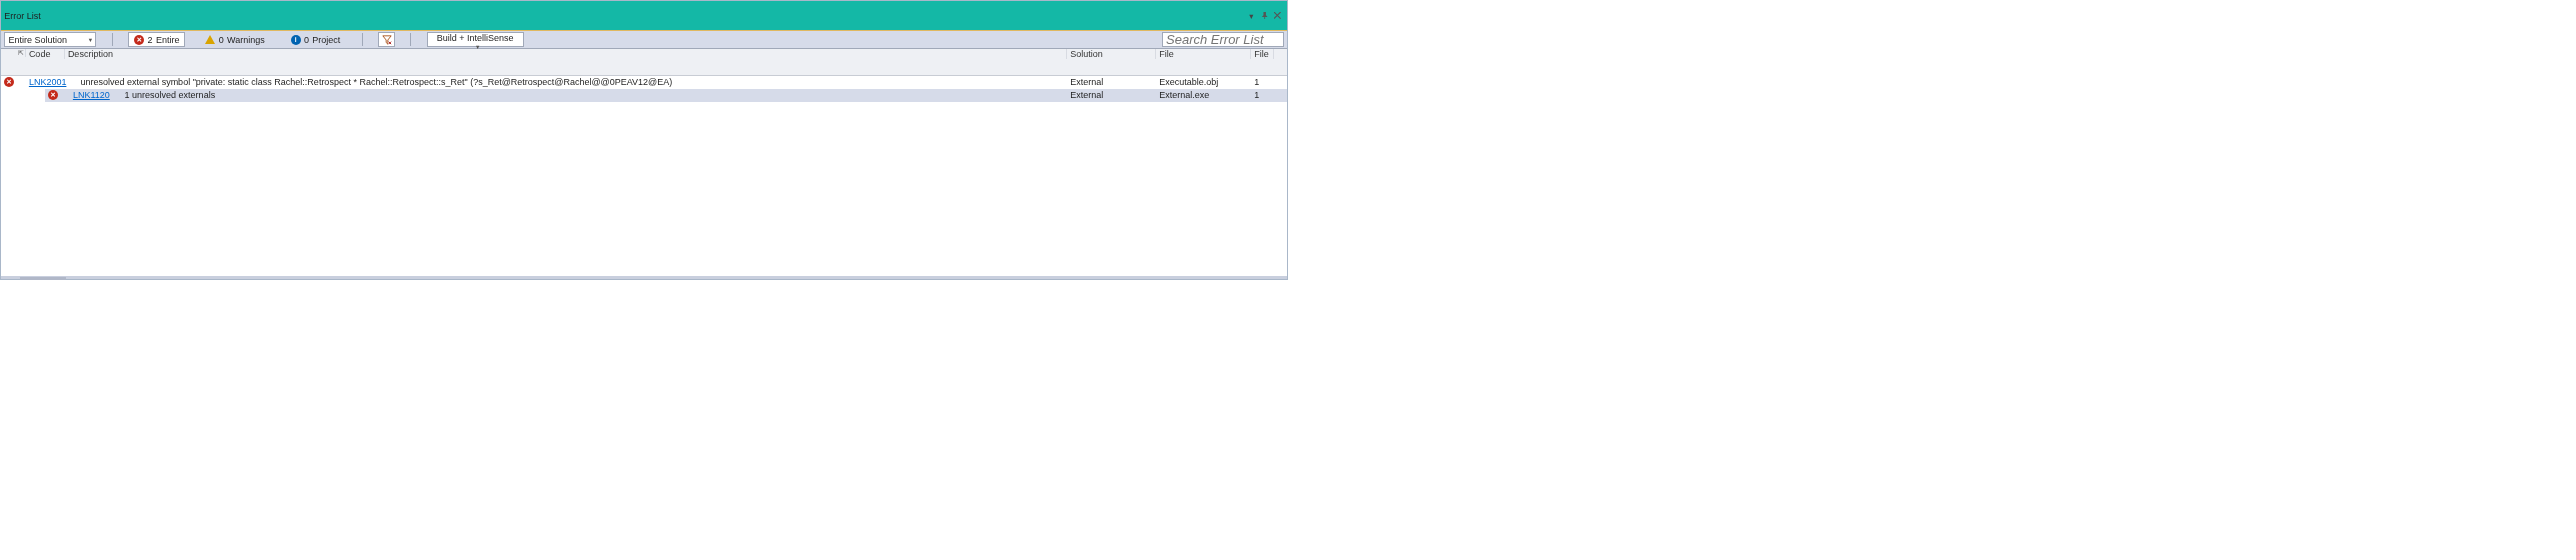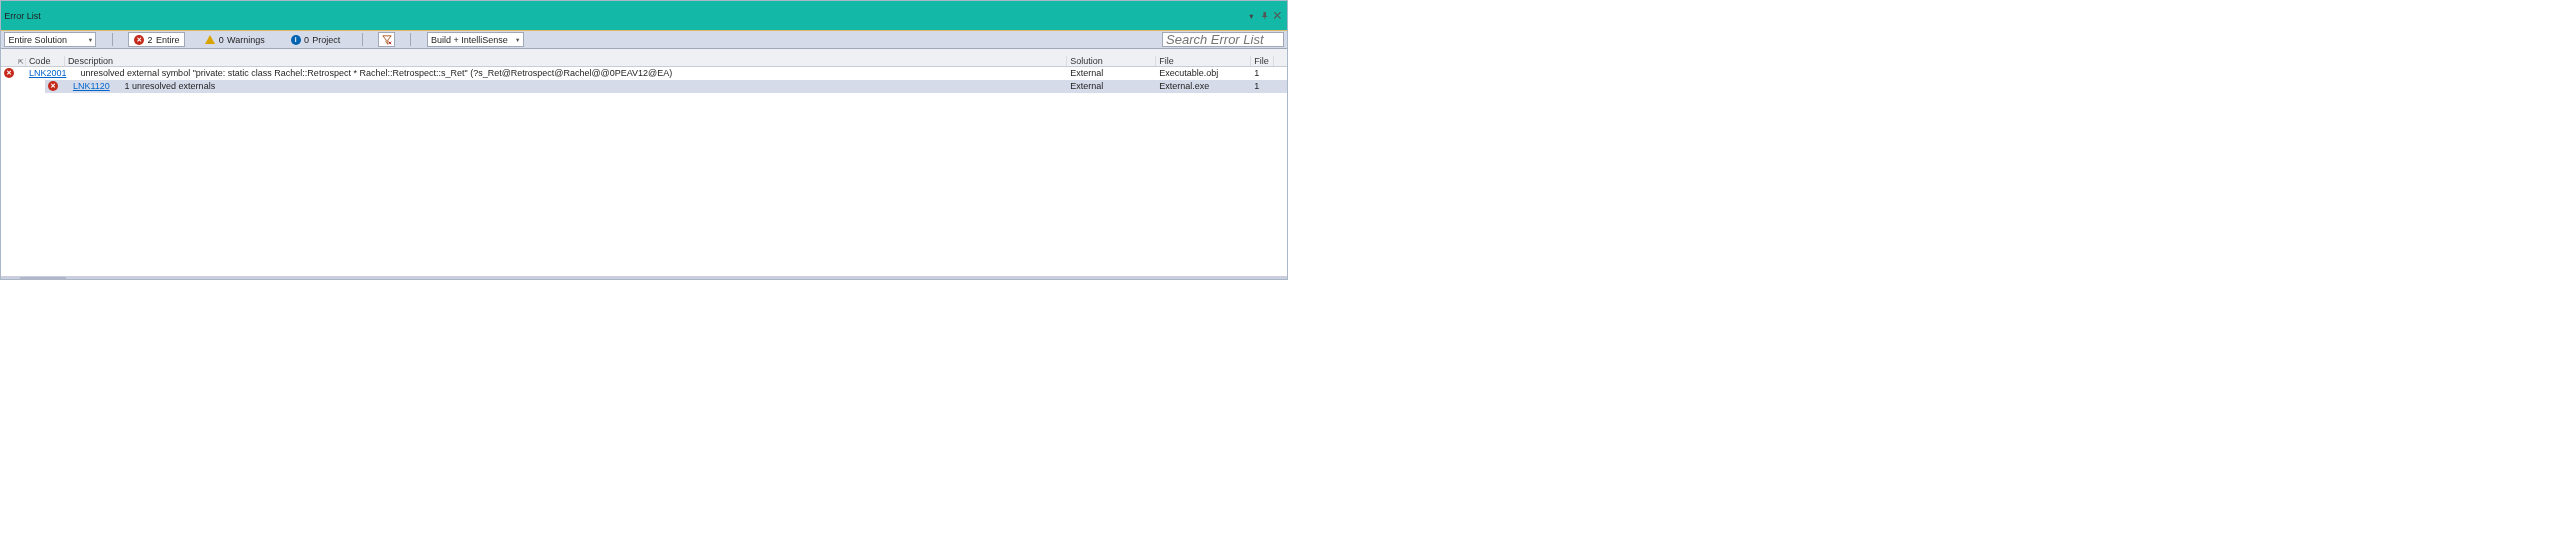--- a/index.html
+++ b/index.html
@@ -69,21 +69,21 @@
     cursor: pointer;
     position: relative;
   }
   .dropdown .dd-text { flex:1; white-space: nowrap; }
   .dropdown .dd-arrow {
     margin-left: 5px;
     font-size: 6.6px;
     color: #555;
   }
   .dd-scope { width: 92px; }
-  .dd-source { width: 97px; }
+  .dd-source { width: 97px; flex-direction: column; }
 
   .tab-btn {
     background: transparent;
     border: 0.8px solid transparent;
     height: 15px;
     display: flex;
     align-items: center;
     padding: 0 5px;
     font-size: 9px;
     cursor: pointer;
@@ -155,23 +155,23 @@
   .search-wrap .mag-arrow {
     width: 8.2px;
     font-size: 5.8px;
     color: #555;
     display:flex;align-items:center;justify-content:center;
   }
 
   
   .colheader {
     background: #eef0f4;
-    height: 18px;
-    display: flex;
-    align-items: flex-end;
+    height: 27px;
+    display: flex;
+    align-items: flex-start;
     border-bottom: 0.8px solid #c8ccd4;
     font-size: 9px;
     color: #333;
   }
   .ch {
     border-right: 0.8px solid #d8dbe2;
     display: flex;
     align-items: center;
     padding: 0 3.3px;
     cursor: pointer;

